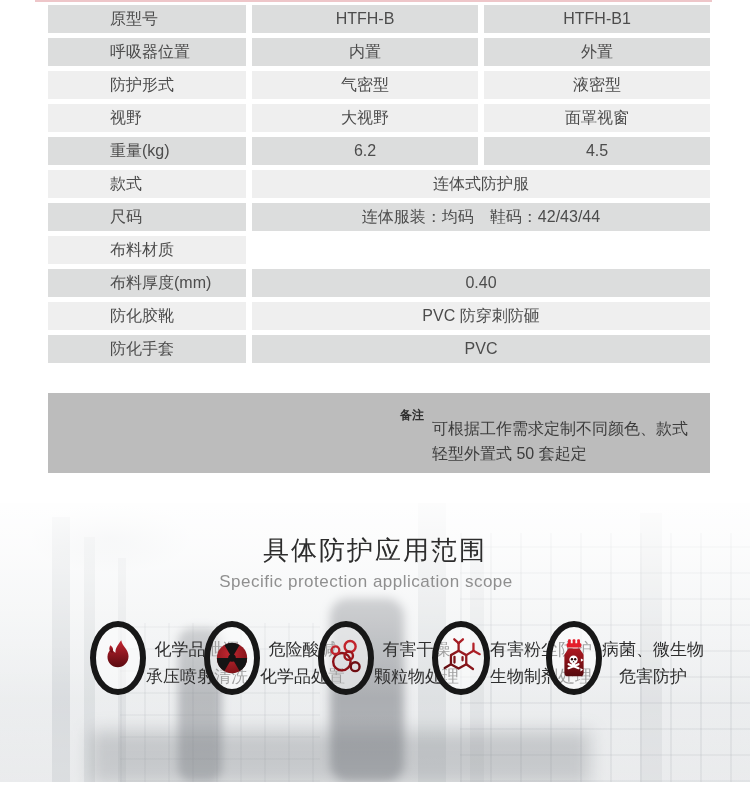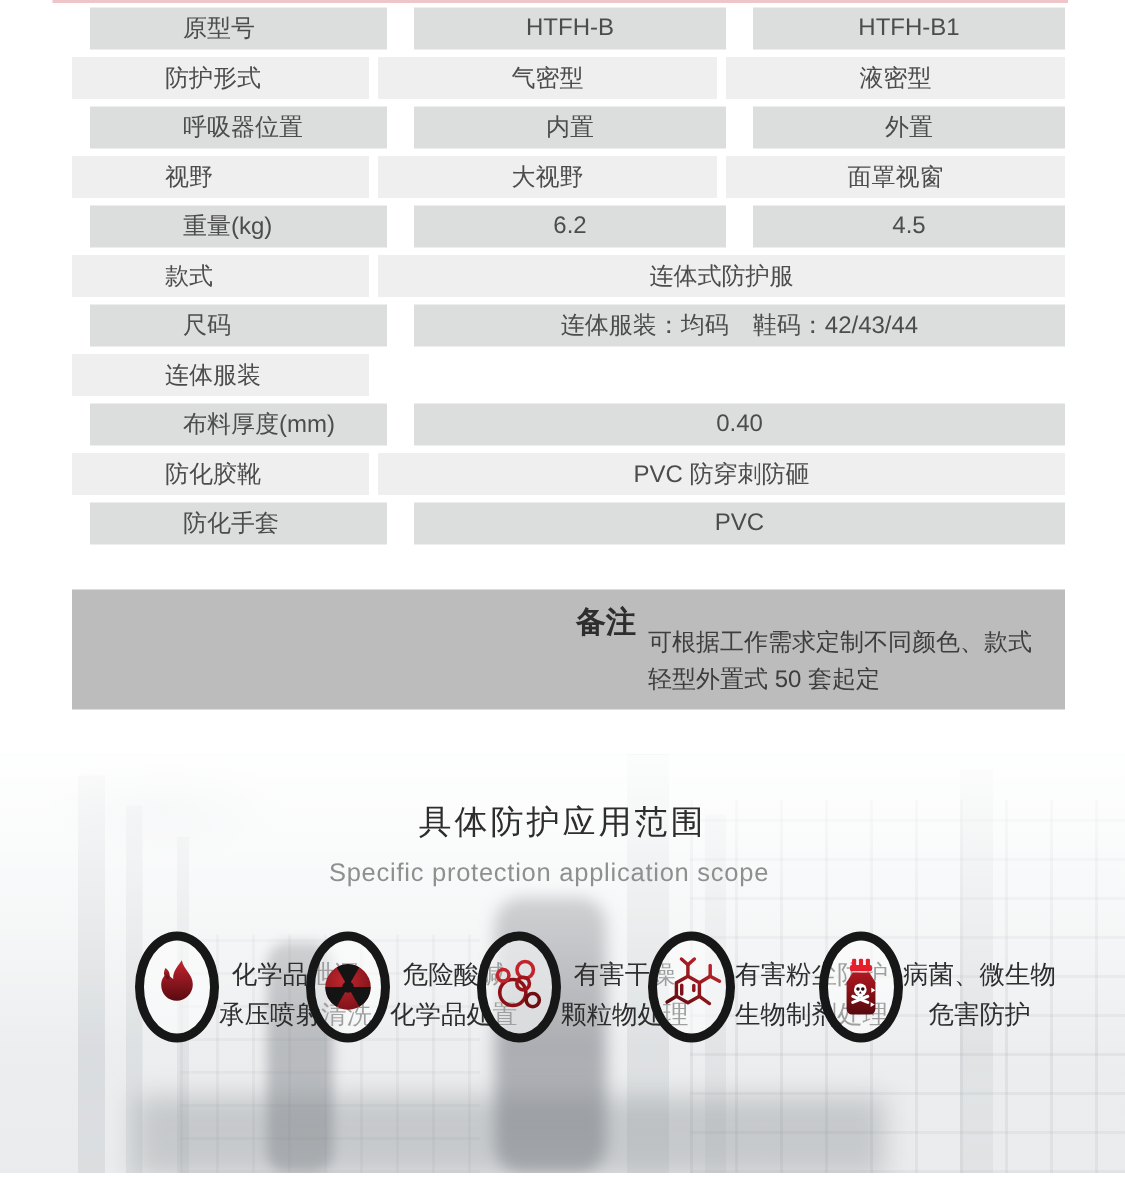--- a/index.html
+++ b/index.html
@@ -9,28 +9,28 @@
   
   .top-accent{position:absolute;left:35px;top:0;width:677px;height:2px;background:#eec6c9;}
 
   
   .spec-table{position:absolute;left:48px;top:5px;width:662px;}
   .srow{display:flex;column-gap:6px;height:28px;margin-bottom:5px;}
   .cell{display:flex;align-items:center;justify-content:center;
         font-size:16px;color:#4c4c4c;box-sizing:border-box;}
   .cell.label{width:198px;justify-content:flex-start;padding-left:62px;}
   .cell.vcell{flex:1;}
-  .srow.dark .cell{background:#dcdddd;margin-left:12px;}
+  .srow.dark .cell{background:#dcdddd;}
   .srow.light .cell{background:#efefef;}
 
   
   .remarks{position:absolute;left:48px;top:393px;width:662px;height:80px;background:#bcbcbc;
            box-sizing:border-box;display:flex;justify-content:flex-end;
            padding:10px 22px 0 0;}
-  .remarks-label{font-weight:bold;font-size:20px;color:#2e2e2e;line-height:25px;margin-right:8px;white-space:nowrap;}
+  .remarks-label{font-weight:bold;font-size:12px;color:#2e2e2e;line-height:25px;margin-right:8px;white-space:nowrap;}
   .remarks-lines{display:flex;flex-direction:column;margin-top:13px;}
   .remark-line{font-size:16px;color:#3d3d3d;line-height:25px;white-space:nowrap;}
 
   
   .app-section{position:absolute;left:0;top:503px;width:750px;height:279px;overflow:hidden;
                background:linear-gradient(180deg,#f6f7f8 0%,#eef0f1 40%,#e6e8ea 80%,#e2e4e6 100%);}
   .bg-photo{position:absolute;inset:0;}
   .bg-shape{position:absolute;}
   .chimney1{left:52px;top:14px;width:18px;height:265px;background:rgba(160,166,172,.30);}
   .chimney2{left:84px;top:34px;width:11px;height:245px;background:rgba(160,166,172,.24);}
@@ -53,21 +53,21 @@
   .worker2{left:330px;top:95px;width:74px;height:184px;border-radius:18px;
            background:rgba(58,62,70,.45);filter:blur(5px);}
   .bottom-band{left:90px;top:228px;width:500px;height:54px;
            background:rgba(70,75,83,.30);filter:blur(9px);}
   .bg-fade{position:absolute;inset:0;
            background:linear-gradient(180deg,rgba(255,255,255,.9) 0%,rgba(255,255,255,.55) 30%,
                       rgba(255,255,255,.18) 70%,rgba(255,255,255,.28) 100%);}
 
   .app-content{position:absolute;inset:0;}
   .section-title{position:absolute;top:30px;left:0;right:0;margin:0;text-align:center;
-                 font-size:22px;font-weight:400;color:#2d2d2d;letter-spacing:2px;}
+                 font-size:26px;font-weight:400;color:#2d2d2d;letter-spacing:2px;}
   .section-subtitle{position:absolute;top:69px;left:0;right:18px;text-align:center;
                  font-size:17px;color:#8f8f8f;letter-spacing:0.5px;}
   .icons-row{position:absolute;top:118px;left:0;right:0;display:flex;justify-content:center;}
   .app-item{width:114px;display:flex;align-items:center;}
   .icon-circle{width:62px;height:62px;border:6px solid #171717;border-radius:50%;
                background:rgba(253,253,253,.55);display:flex;align-items:center;justify-content:center;}
   .icon-circle svg{display:block;}
   .app-label{margin-top:9px;text-align:center;}
   .app-label div{font-size:17px;line-height:27px;color:#2e2e2e;white-space:nowrap;}
 
@@ -77,50 +77,50 @@
 <body>
 
 <div class="top-accent"></div>
 
 <div class="spec-table" id="specTable">
     <div class="srow dark">
       <div class="cell label">原型号</div>
       <div class="cell vcell">HTFH-B</div>
       <div class="cell vcell">HTFH-B1</div>
     </div>
+    <div class="srow dark">
+      <div class="cell label">呼吸器位置</div>
+      <div class="cell vcell">内置</div>
+      <div class="cell vcell">外置</div>
+    </div>
     <div class="srow light">
       <div class="cell label">防护形式</div>
       <div class="cell vcell">气密型</div>
       <div class="cell vcell">液密型</div>
     </div>
-    <div class="srow dark">
-      <div class="cell label">呼吸器位置</div>
-      <div class="cell vcell">内置</div>
-      <div class="cell vcell">外置</div>
-    </div>
     <div class="srow light">
       <div class="cell label">视野</div>
       <div class="cell vcell">大视野</div>
       <div class="cell vcell">面罩视窗</div>
     </div>
     <div class="srow dark">
       <div class="cell label">重量(kg)</div>
       <div class="cell vcell">6.2</div>
       <div class="cell vcell">4.5</div>
     </div>
     <div class="srow light">
       <div class="cell label">款式</div>
       <div class="cell vcell">连体式防护服</div>
     </div>
     <div class="srow dark">
       <div class="cell label">尺码</div>
       <div class="cell vcell">连体服装：均码　鞋码：42/43/44</div>
     </div>
     <div class="srow light">
-      <div class="cell label">连体服装</div>
+      <div class="cell label">布料材质</div>
     </div>
     <div class="srow dark">
       <div class="cell label">布料厚度(mm)</div>
       <div class="cell vcell">0.40</div>
     </div>
     <div class="srow light">
       <div class="cell label">防化胶靴</div>
       <div class="cell vcell">PVC 防穿刺防砸</div>
     </div>
     <div class="srow dark">

